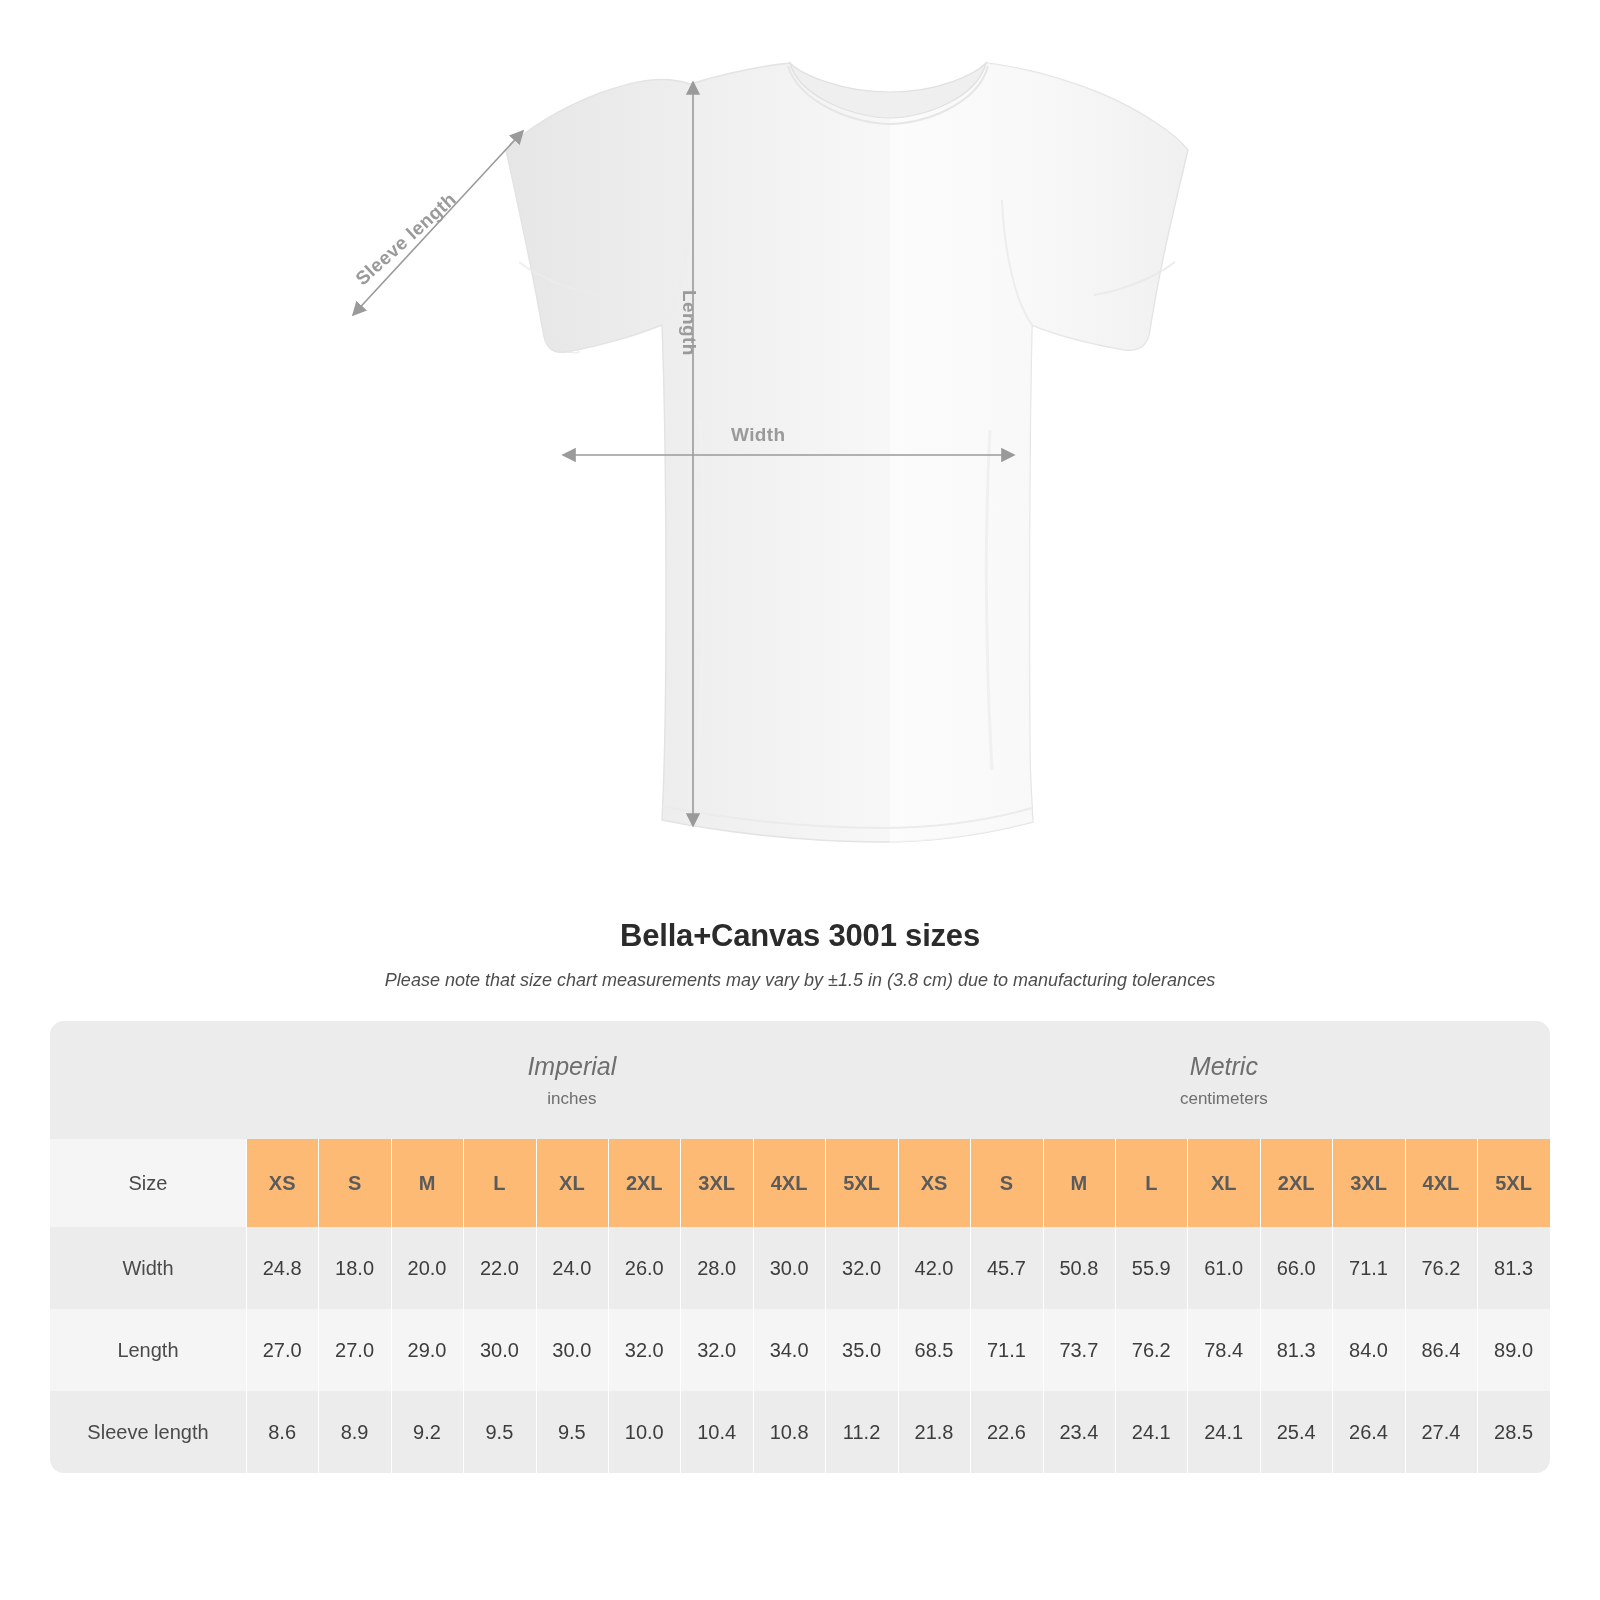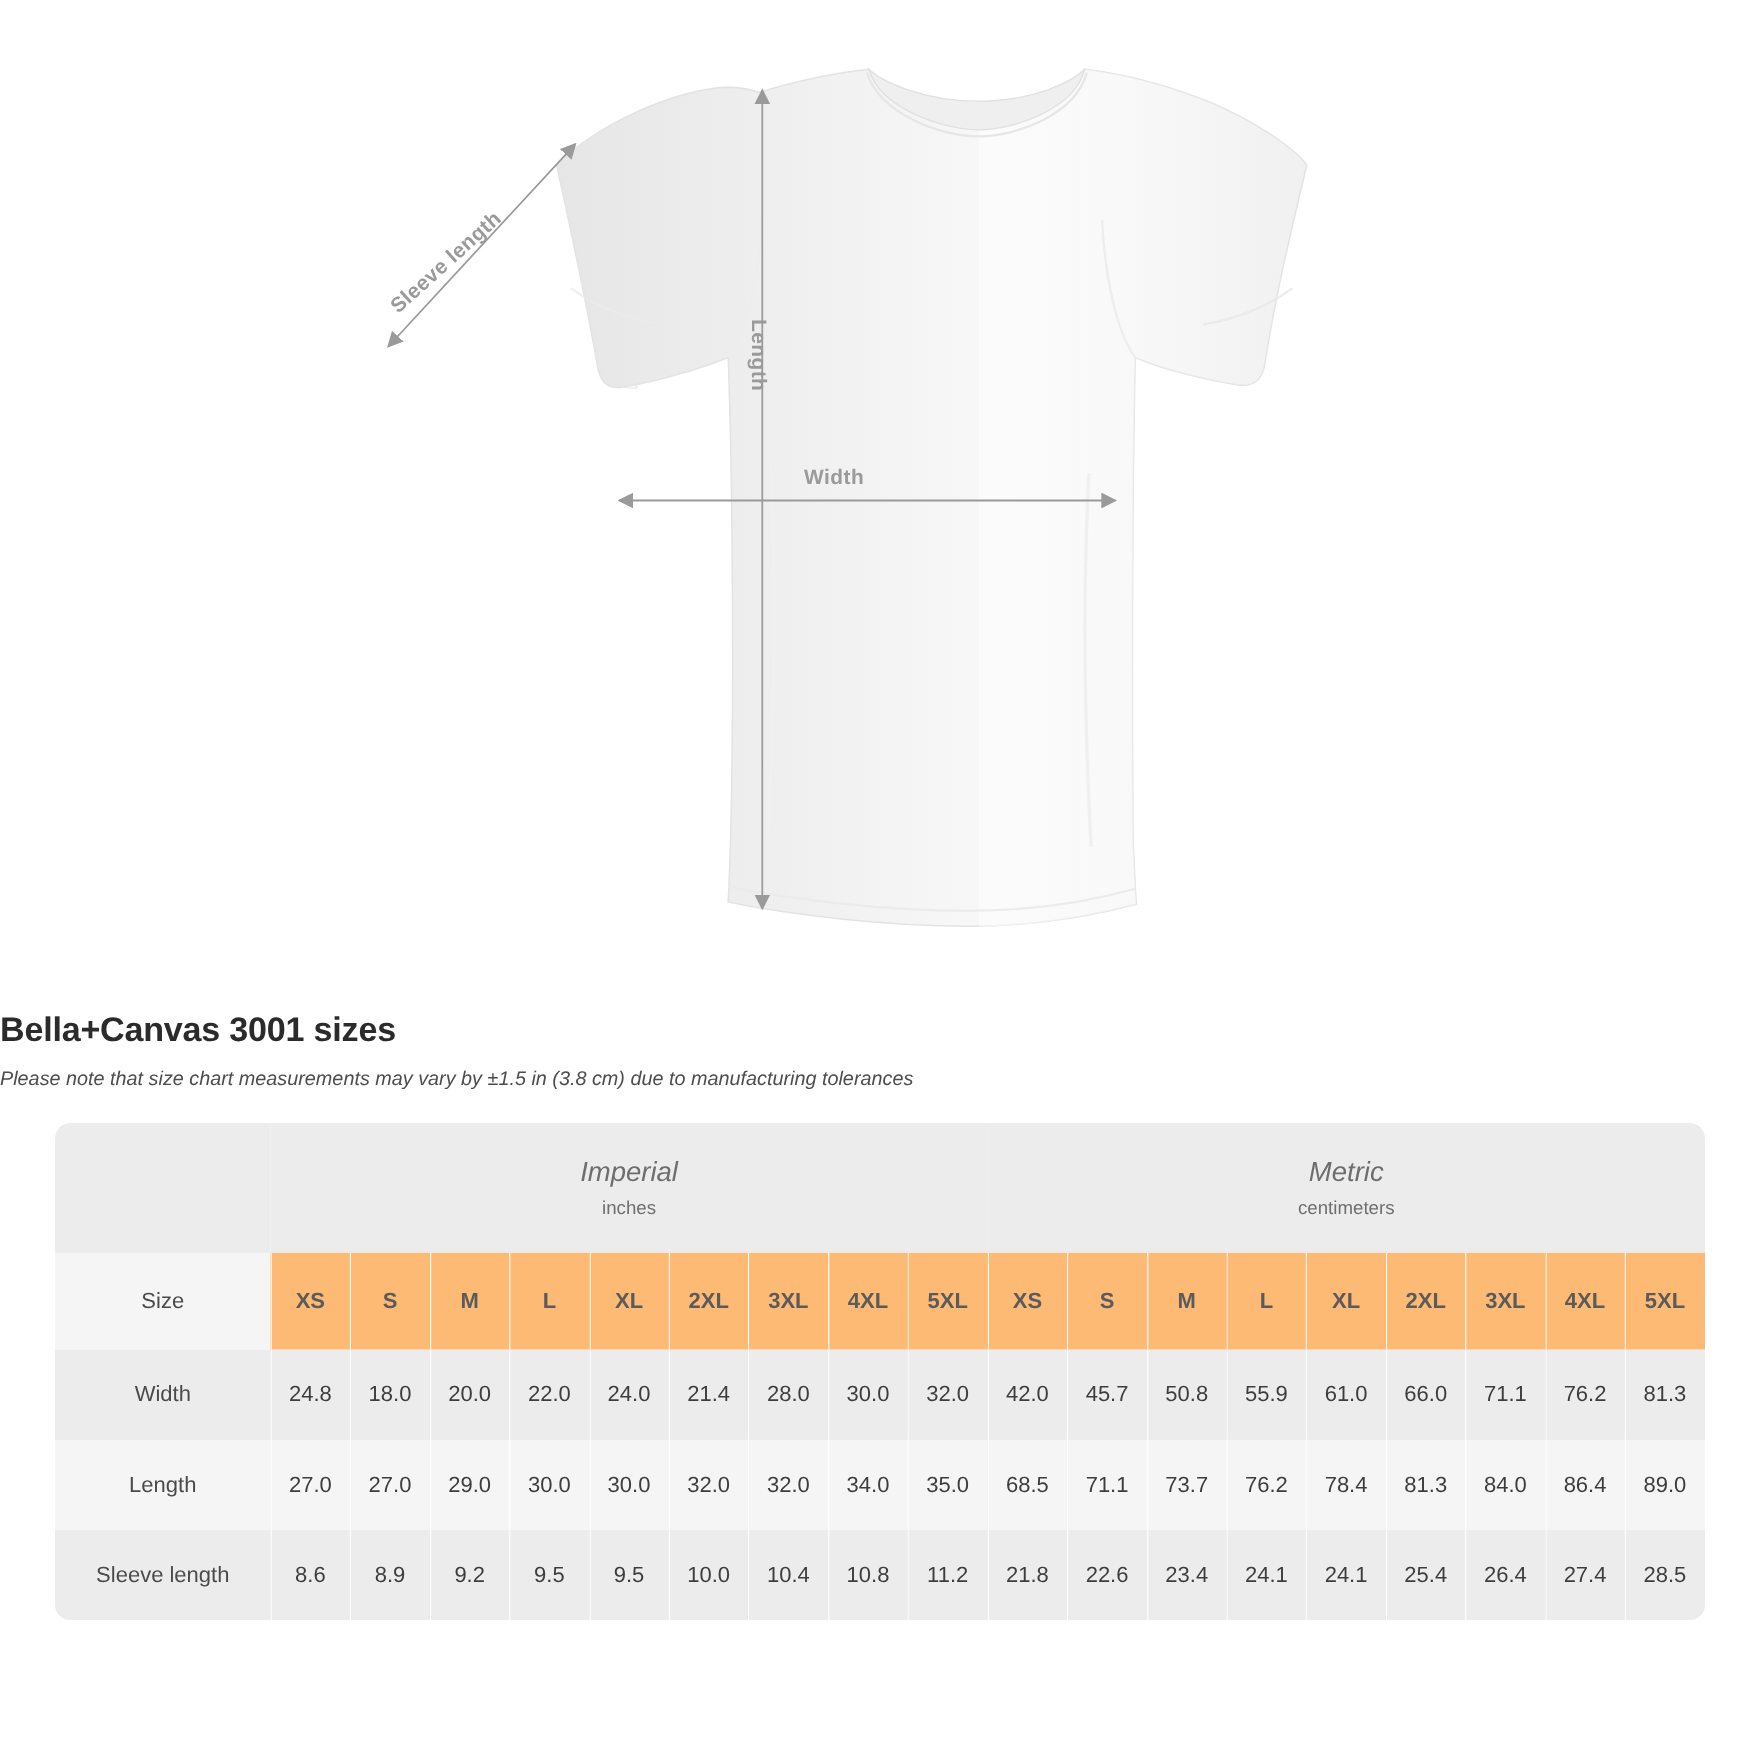--- a/index.html
+++ b/index.html
@@ -49,20 +49,21 @@
   }
   .lbl-sleeve {
     left: 366px;
     top: 268px;
     transform: rotate(-42deg);
     transform-origin: left bottom;
   }
 
   
   .title-block {
+    text-align: center;
     margin-top: 18px;
   }
   .chart-title {
     font-size: 31px;
     font-weight: bold;
     color: #2b2b2b;
     margin: 0;
     letter-spacing: -0.2px;
   }
   .chart-note {
@@ -274,21 +275,21 @@
           <td class="vline">5XL</td>
         </tr>
 
         <tr class="data-row odd">
           <td class="rowhead">Width</td>
           <td class="vline">24.8</td>
           <td class="vline">18.0</td>
           <td class="vline">20.0</td>
           <td class="vline">22.0</td>
           <td class="vline">24.0</td>
-          <td class="vline">21.4</td>
+          <td class="vline">26.0</td>
           <td class="vline">28.0</td>
           <td class="vline">30.0</td>
           <td class="vline">32.0</td>
           <td class="vline">42.0</td>
           <td class="vline">45.7</td>
           <td class="vline">50.8</td>
           <td class="vline">55.9</td>
           <td class="vline">61.0</td>
           <td class="vline">66.0</td>
           <td class="vline">71.1</td>

